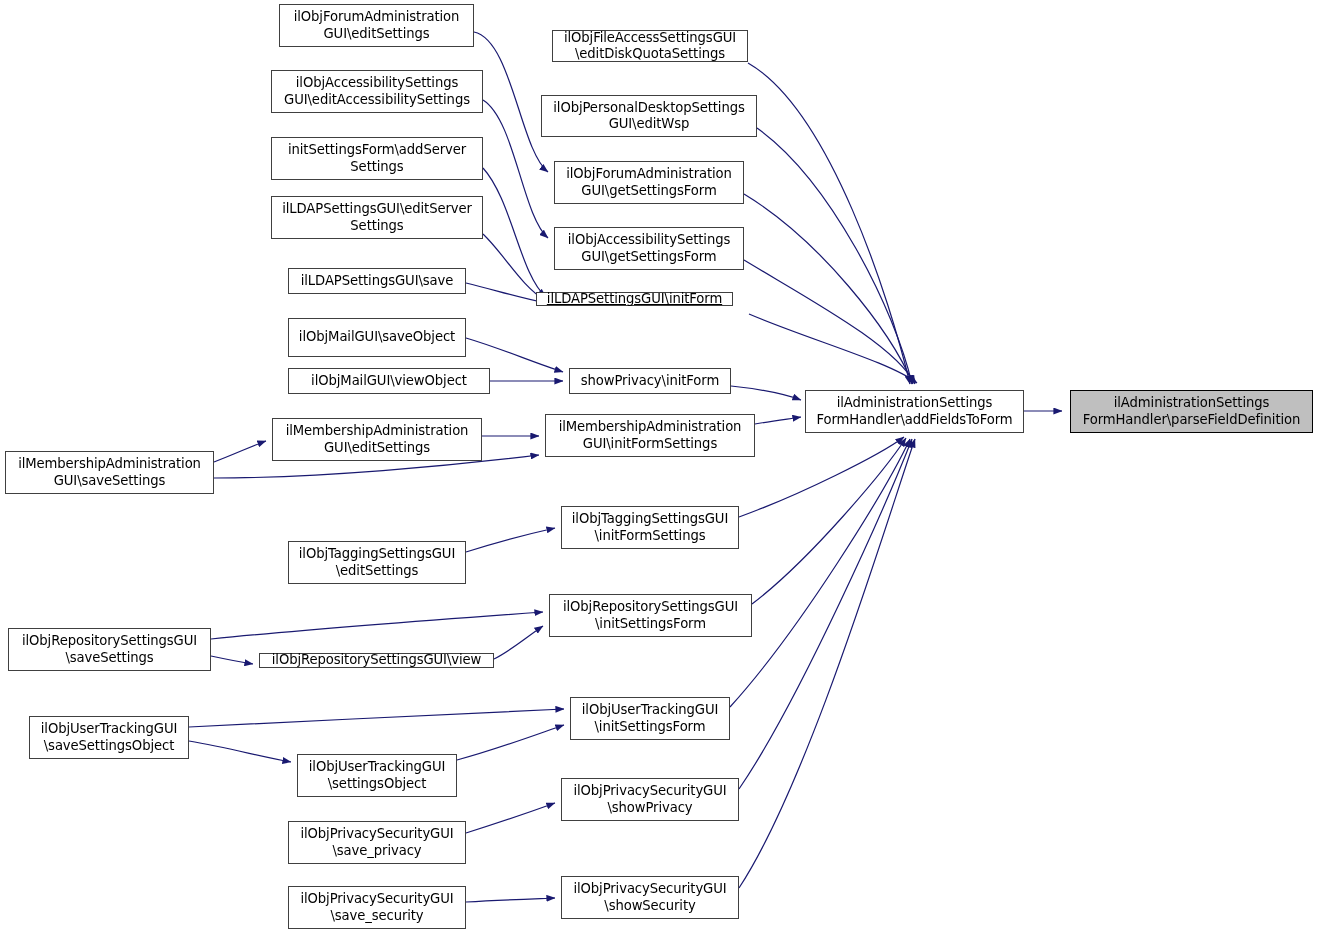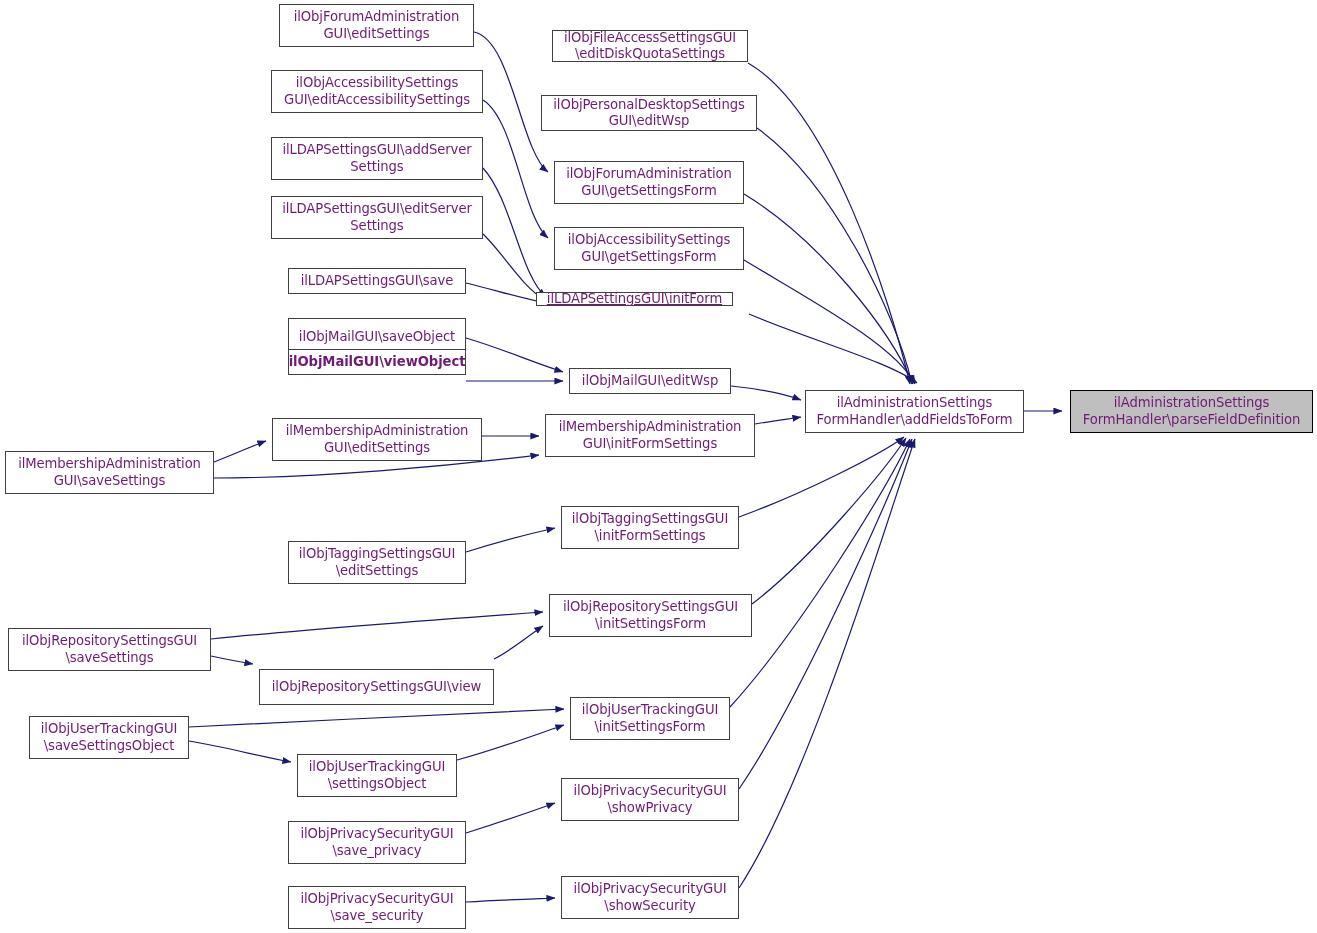--- a/index.html
+++ b/index.html
@@ -11,21 +11,21 @@
     position:absolute;
     box-sizing:border-box;
     border:1px solid #404040;
     background:#ffffff;
     display:flex;
     align-items:center;
     justify-content:center;
     text-align:center;
     font-size:13.2px;
     line-height:1.22;
-    color:#701a75;
+    color:#000000;
     white-space:pre-line;
     letter-spacing:-0.1px;
   }
   .node.hl{ background:#bfbfbf; border:1px solid #000000; }
 </style>
 </head>
 <body>
 
 <div id="canvas">
 
@@ -69,54 +69,54 @@
         <path d="M739,888 C810,780 890,510 915,439" fill="none" stroke="#191970" stroke-width="1.2" marker-end="url(#arrow)"></path>
         <path d="M1024,411 L1062,411" fill="none" stroke="#191970" stroke-width="1.2" marker-end="url(#arrow)"></path>
       </g>
   </svg>
 
   <div id="node-layer">
       <div class="node" style="left: 279px; top: 4px; width: 195px; height: 43px;"><span>ilObjForumAdministration
 GUI\editSettings</span></div>
       <div class="node" style="left: 271px; top: 70px; width: 212px; height: 43px;"><span>ilObjAccessibilitySettings
 GUI\editAccessibilitySettings</span></div>
-      <div class="node" style="left: 271px; top: 137px; width: 212px; height: 43px;"><span>ilLDAPSettingsGUI\addServer
+      <div class="node" style="left: 271px; top: 137px; width: 212px; height: 43px;"><span>initSettingsForm\addServer
 Settings</span></div>
       <div class="node" style="left: 271px; top: 196px; width: 212px; height: 43px;"><span>ilLDAPSettingsGUI\editServer
 Settings</span></div>
       <div class="node" style="left: 288px; top: 268px; width: 178px; height: 26px;"><span>ilLDAPSettingsGUI\save</span></div>
       <div class="node" style="left: 288px; top: 318px; width: 178px; height: 39px;"><span>ilObjMailGUI\saveObject</span></div>
-      <div class="node" style="left: 288px; top: 349px; width: 178px; height: 26px; font-weight: bold;"><span>ilObjMailGUI\viewObject</span></div>
+      <div class="node" style="left: 288px; top: 368px; width: 202px; height: 26px;"><span>ilObjMailGUI\viewObject</span></div>
       <div class="node" style="left: 272px; top: 418px; width: 210px; height: 43px;"><span>ilMembershipAdministration
 GUI\editSettings</span></div>
       <div class="node" style="left: 5px; top: 451px; width: 209px; height: 43px;"><span>ilMembershipAdministration
 GUI\saveSettings</span></div>
       <div class="node" style="left: 288px; top: 541px; width: 178px; height: 43px;"><span>ilObjTaggingSettingsGUI
 \editSettings</span></div>
       <div class="node" style="left: 8px; top: 628px; width: 203px; height: 43px;"><span>ilObjRepositorySettingsGUI
 \saveSettings</span></div>
-      <div class="node" style="left: 259px; top: 653px; width: 235px; height: 36px; margin-top: 16px;"><span>ilObjRepositorySettingsGUI\view</span></div>
+      <div class="node" style="left: 259px; top: 653px; width: 235px; height: 15px;"><span>ilObjRepositorySettingsGUI\view</span></div>
       <div class="node" style="left: 29px; top: 716px; width: 160px; height: 43px;"><span>ilObjUserTrackingGUI
 \saveSettingsObject</span></div>
       <div class="node" style="left: 297px; top: 754px; width: 160px; height: 43px;"><span>ilObjUserTrackingGUI
 \settingsObject</span></div>
       <div class="node" style="left: 288px; top: 821px; width: 178px; height: 43px;"><span>ilObjPrivacySecurityGUI
 \save_privacy</span></div>
       <div class="node" style="left: 288px; top: 886px; width: 178px; height: 43px;"><span>ilObjPrivacySecurityGUI
 \save_security</span></div>
       <div class="node" style="left: 552px; top: 30px; width: 196px; height: 32px;"><span>ilObjFileAccessSettingsGUI
 \editDiskQuotaSettings</span></div>
-      <div class="node" style="left: 541px; top: 95px; width: 216px; height: 36px;"><span>ilObjPersonalDesktopSettings
+      <div class="node" style="left: 541px; top: 95px; width: 216px; height: 42px;"><span>ilObjPersonalDesktopSettings
 GUI\editWsp</span></div>
       <div class="node" style="left: 554px; top: 161px; width: 190px; height: 43px;"><span>ilObjForumAdministration
 GUI\getSettingsForm</span></div>
       <div class="node" style="left: 554px; top: 227px; width: 190px; height: 43px;"><span>ilObjAccessibilitySettings
 GUI\getSettingsForm</span></div>
       <div class="node" style="left: 536px; top: 292px; width: 197px; height: 14px; text-decoration: underline;"><span>ilLDAPSettingsGUI\initForm</span></div>
-      <div class="node" style="left: 569px; top: 368px; width: 162px; height: 26px;"><span>ilObjMailGUI\editWsp</span></div>
+      <div class="node" style="left: 569px; top: 368px; width: 162px; height: 26px;"><span>showPrivacy\initForm</span></div>
       <div class="node" style="left: 545px; top: 414px; width: 210px; height: 43px;"><span>ilMembershipAdministration
 GUI\initFormSettings</span></div>
       <div class="node" style="left: 561px; top: 506px; width: 178px; height: 43px;"><span>ilObjTaggingSettingsGUI
 \initFormSettings</span></div>
       <div class="node" style="left: 549px; top: 594px; width: 203px; height: 43px;"><span>ilObjRepositorySettingsGUI
 \initSettingsForm</span></div>
       <div class="node" style="left: 570px; top: 697px; width: 160px; height: 43px;"><span>ilObjUserTrackingGUI
 \initSettingsForm</span></div>
       <div class="node" style="left: 561px; top: 778px; width: 178px; height: 43px;"><span>ilObjPrivacySecurityGUI
 \showPrivacy</span></div>

